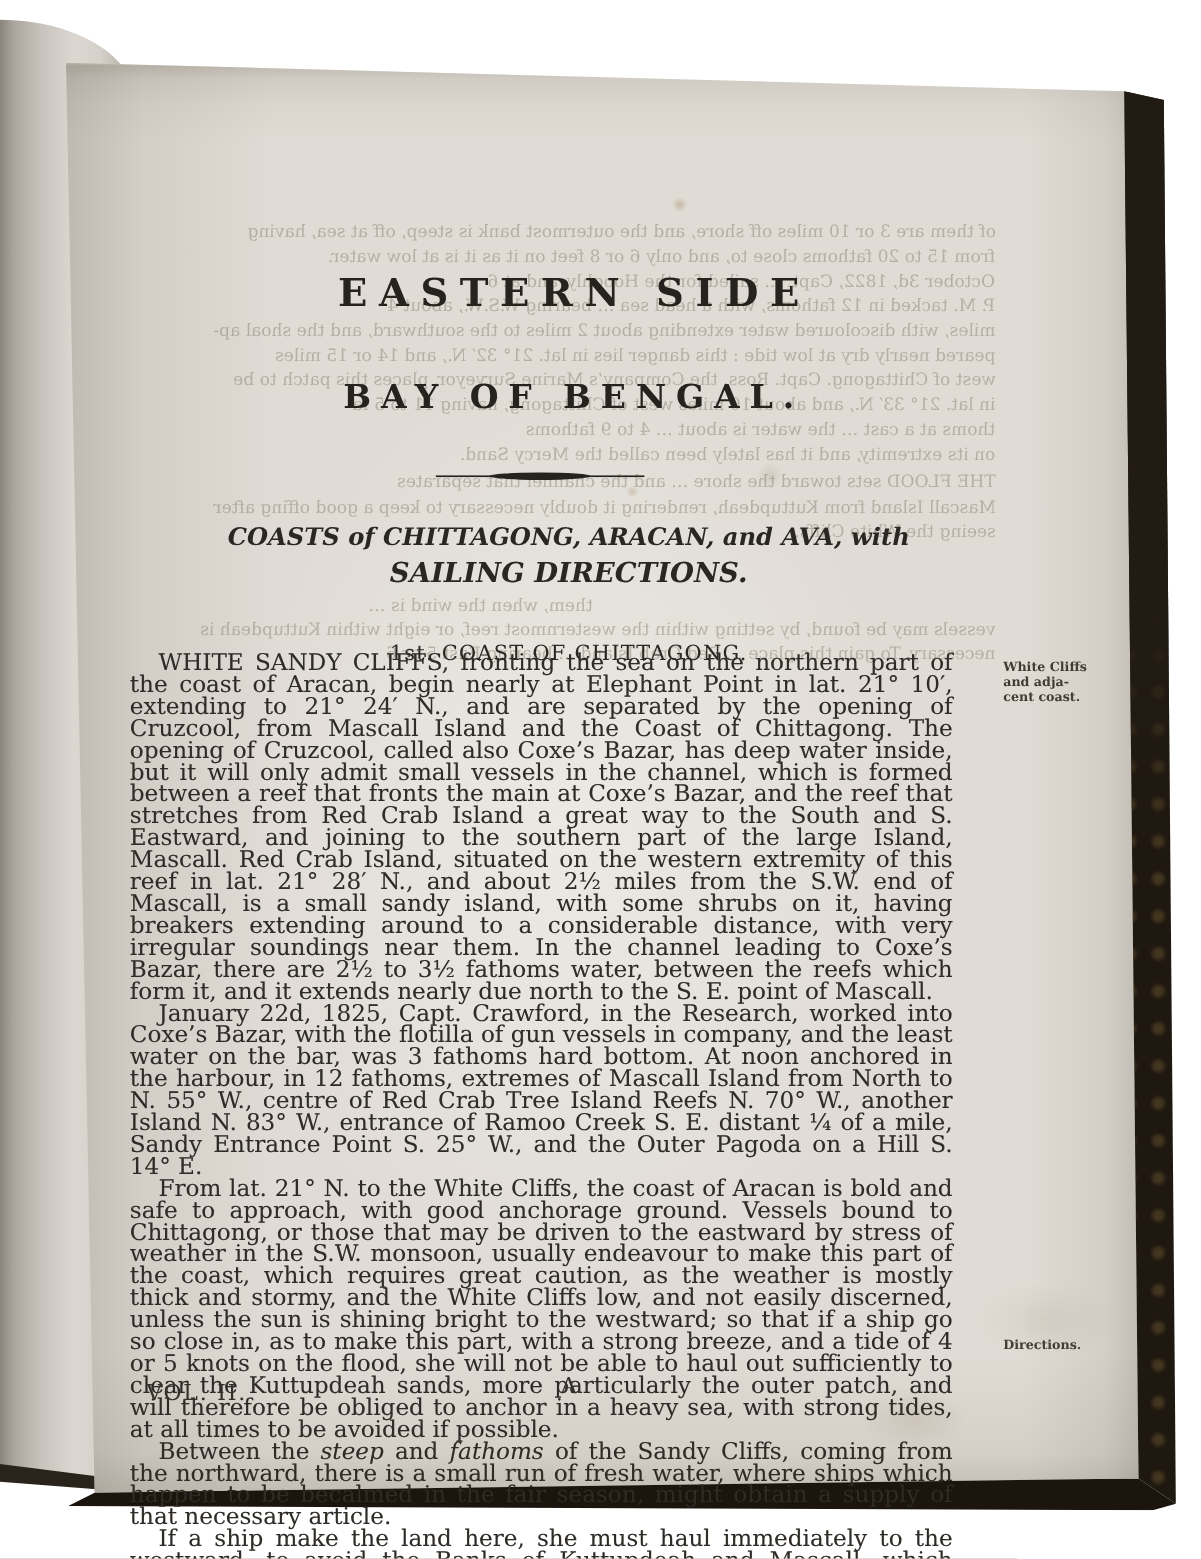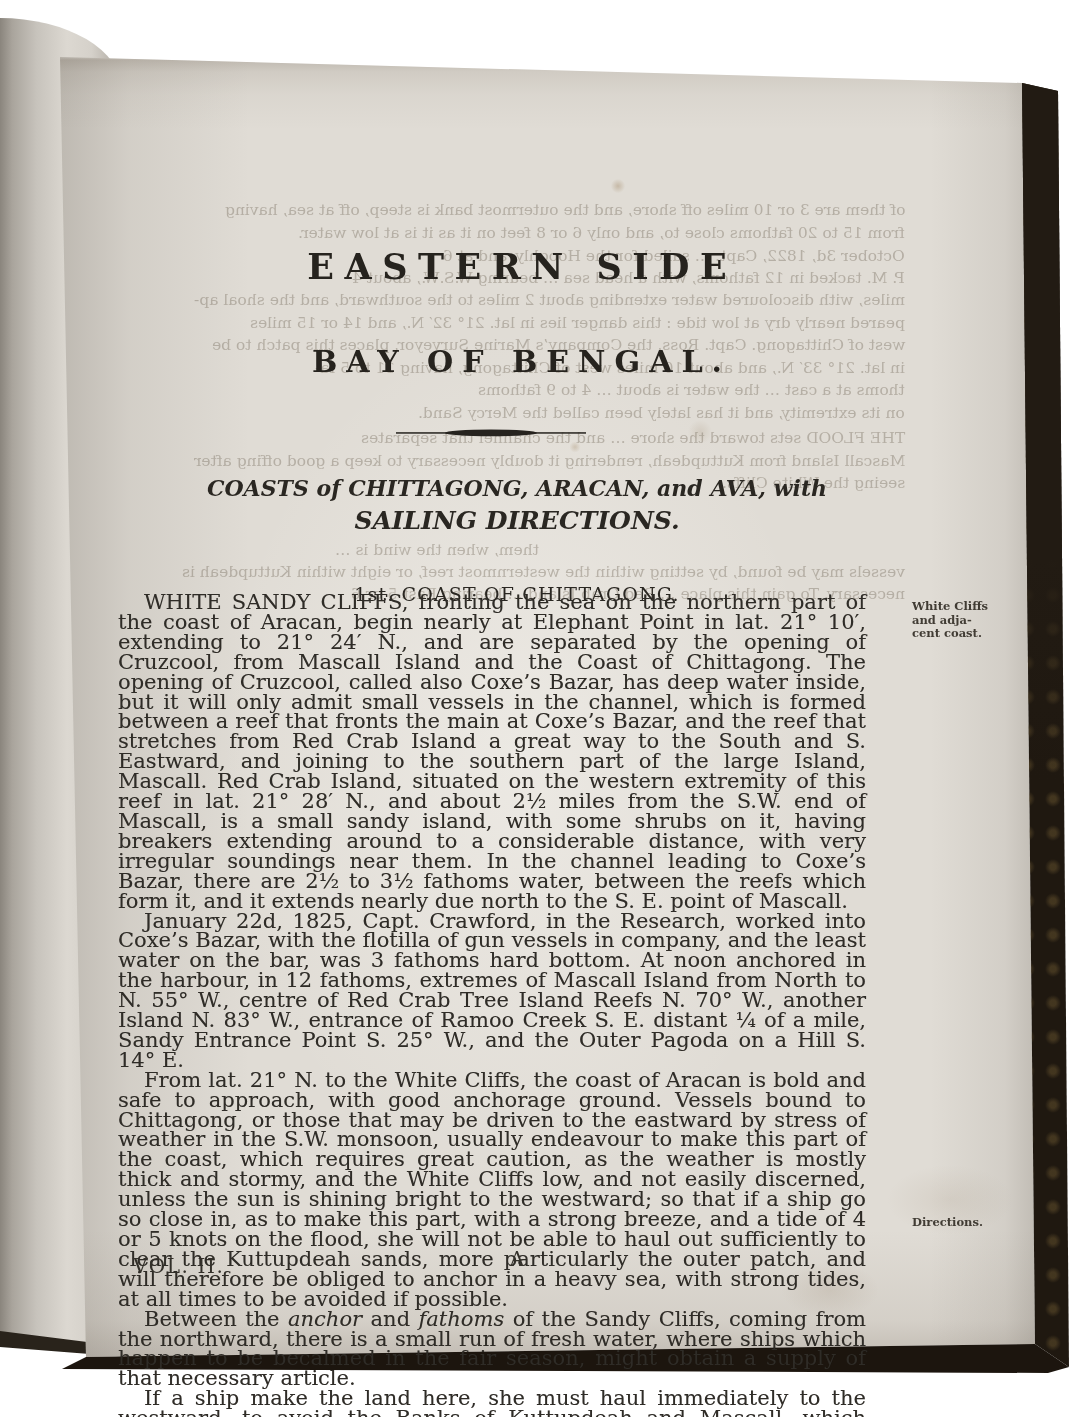--- a/index.html
+++ b/index.html
@@ -109,21 +109,21 @@
     </div>
 
     <div class="center h1a">COASTS of CHITTAGONG, ARACAN, and AVA, with</div>
     <div class="center h1b">SAILING DIRECTIONS.</div>
     <div class="center h2">1st. COAST OF CHITTAGONG.</div>
 
     <div class="body">
       <p>WHITE SANDY CLIFFS, fronting the sea on the northern part of the coast of Aracan, begin nearly at Elephant Point in lat. 21° 10′, extending to 21° 24′ N., and are separated by the opening of Cruzcool, from Mascall Island and the Coast of Chittagong. The opening of Cruzcool, called also Coxe’s Bazar, has deep water inside, but it will only admit small vessels in the channel, which is formed between a reef that fronts the main at Coxe’s Bazar, and the reef that stretches from Red Crab Island a great way to the South and S. Eastward, and joining to the southern part of the large Island, Mascall. Red Crab Island, situated on the western extremity of this reef in lat. 21° 28′ N., and about 2½ miles from the S.W. end of Mascall, is a small sandy island, with some shrubs on it, having breakers extending around to a considerable distance, with very irregular soundings near them. In the channel leading to Coxe’s Bazar, there are 2½ to 3½ fathoms water, between the reefs which form it, and it extends nearly due north to the S. E. point of Mascall.</p>
       <p>January 22d, 1825, Capt. Crawford, in the Research, worked into Coxe’s Bazar, with the flotilla of gun vessels in company, and the least water on the bar, was 3 fathoms hard bottom. At noon anchored in the harbour, in 12 fathoms, extremes of Mascall Island from North to N. 55° W., centre of Red Crab Tree Island Reefs N. 70° W., another Island N. 83° W., entrance of Ramoo Creek S. E. distant ¼ of a mile, Sandy Entrance Point S. 25° W., and the Outer Pagoda on a Hill S. 14° E.</p>
       <p>From lat. 21° N. to the White Cliffs, the coast of Aracan is bold and safe to approach, with good anchorage ground. Vessels bound to Chittagong, or those that may be driven to the eastward by stress of weather in the S.W. monsoon, usually endeavour to make this part of the coast, which requires great caution, as the weather is mostly thick and stormy, and the White Cliffs low, and not easily discerned, unless the sun is shining bright to the westward; so that if a ship go so close in, as to make this part, with a strong breeze, and a tide of 4 or 5 knots on the flood, she will not be able to haul out sufficiently to clear the Kuttupdeah sands, more particularly the outer patch, and will therefore be obliged to anchor in a heavy sea, with strong tides, at all times to be avoided if possible.</p>
-      <p><span>Between the </span><em>anchor</em><span> and </span><em>fathoms</em><span> of the Sandy Cliffs, coming from the northward, there is a small run of fresh water, where ships which happen to be becalmed in the fair season, might obtain a supply of that necessary article.</span></p>
+      <p><span>Between the </span><em>steep</em><span> and </span><em>fathoms</em><span> of the Sandy Cliffs, coming from the northward, there is a small run of fresh water, where ships which happen to be becalmed in the fair season, might obtain a supply of that necessary article.</span></p>
       <p>If a ship make the land here, she must haul immediately to the westward, to avoid the Banks of Kuttupdeah and Mascall, which commence off the entrance of Coxe’s Bazar ; some</p>
     </div>
 
     <div class="margin-note mn1">
       <div>White Cliffs</div>
       <div>and adja-</div>
       <div>cent coast.</div>
     </div>
     <div class="margin-note mn2">Directions.</div>
 

